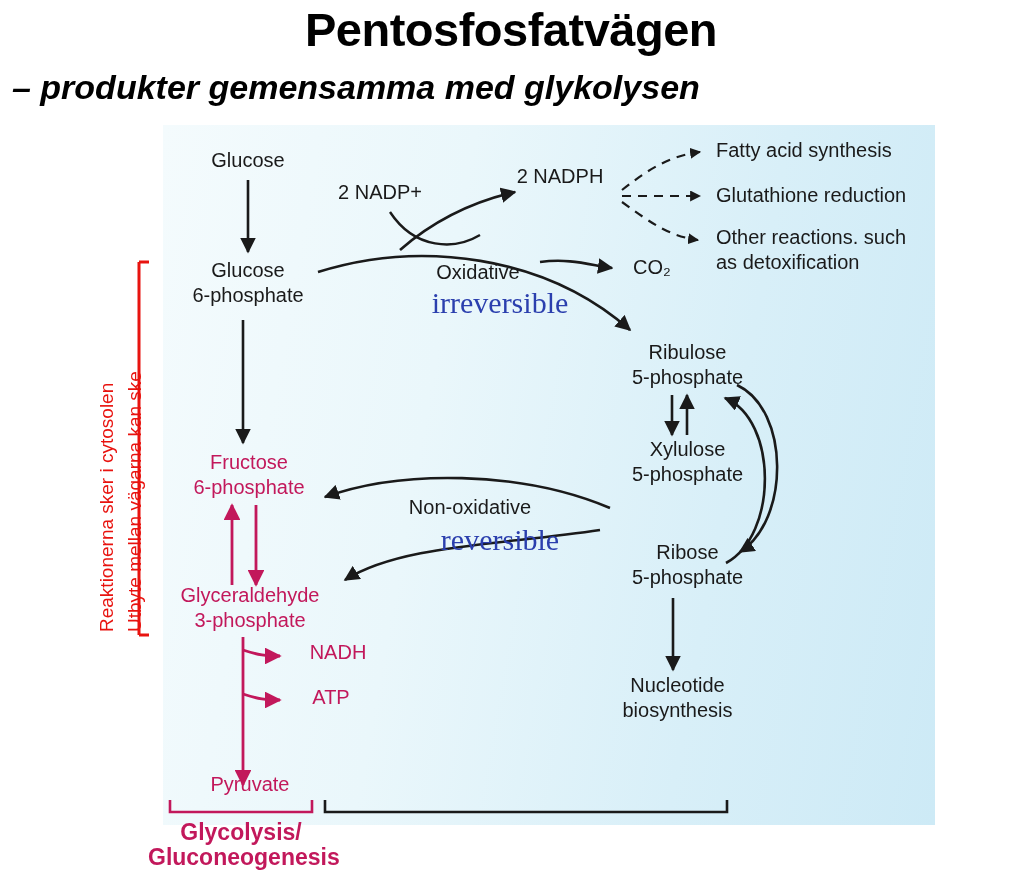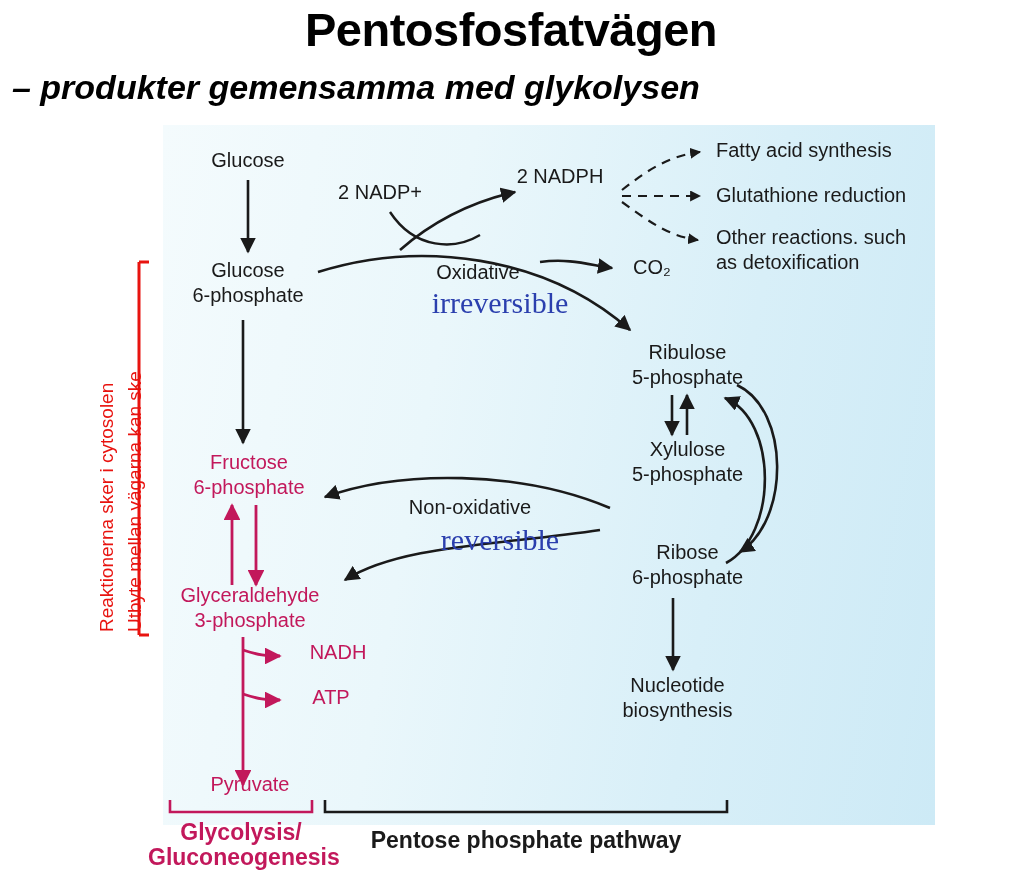--- a/index.html
+++ b/index.html
@@ -174,36 +174,35 @@
 6-phosphate</div>
   <div class="node" style="left:408px; top:260px; width:140px;">Oxidative</div>
   <div class="node blue" style="left:400px; top:290px; width:200px;">irreversible</div>
   <div class="node" style="left:612px; top:255px; width:80px;">CO₂</div>
 
   <div class="node" style="left:600px; top:340px; width:175px;">Ribulose
 5-phosphate</div>
   <div class="node" style="left:600px; top:437px; width:175px;">Xylulose
 5-phosphate</div>
   <div class="node" style="left:600px; top:540px; width:175px;">Ribose
-6-phosphate</div>
+5-phosphate</div>
 
   <div class="node pink" style="left:178px; top:450px; width:142px;text-align:center;">Fructose
 6-phosphate</div>
   <div class="node" style="left:380px; top:495px; width:180px;">Non-oxidative</div>
   <div class="node blue" style="left:400px; top:527px; width:200px;">reversible</div>
 
   <div class="node pink" style="left:160px; top:583px; width:180px;">Glyceraldehyde
 3-phosphate</div>
   <div class="node pink" style="left:288px; top:640px; width:100px;">NADH</div>
   <div class="node pink" style="left:286px; top:685px; width:90px;">ATP</div>
   <div class="node pink" style="left:190px; top:772px; width:120px;">Pyruvate</div>
 
   <div class="node" style="left:595px; top:673px; width:165px;">Nucleotide
 biosynthesis</div>
 
   <div class="node pink bold small" style="left:148px; top:820px; width:186px; line-height:25px;">Glycolysis/
 Gluconeogenesis</div>
-  <div class="node bold small" style="left:326px; top:828px; width:400px;">Pentose phosphate pathway</div>
 
   <div class="vlabel" style="left:96px; top:632px;">Reaktionerna sker i cytosolen</div>
   <div class="vlabel" style="left:124px; top:632px;">Utbyte mellan vägarna kan ske</div>
 
 </div>
 
 </body></html>

